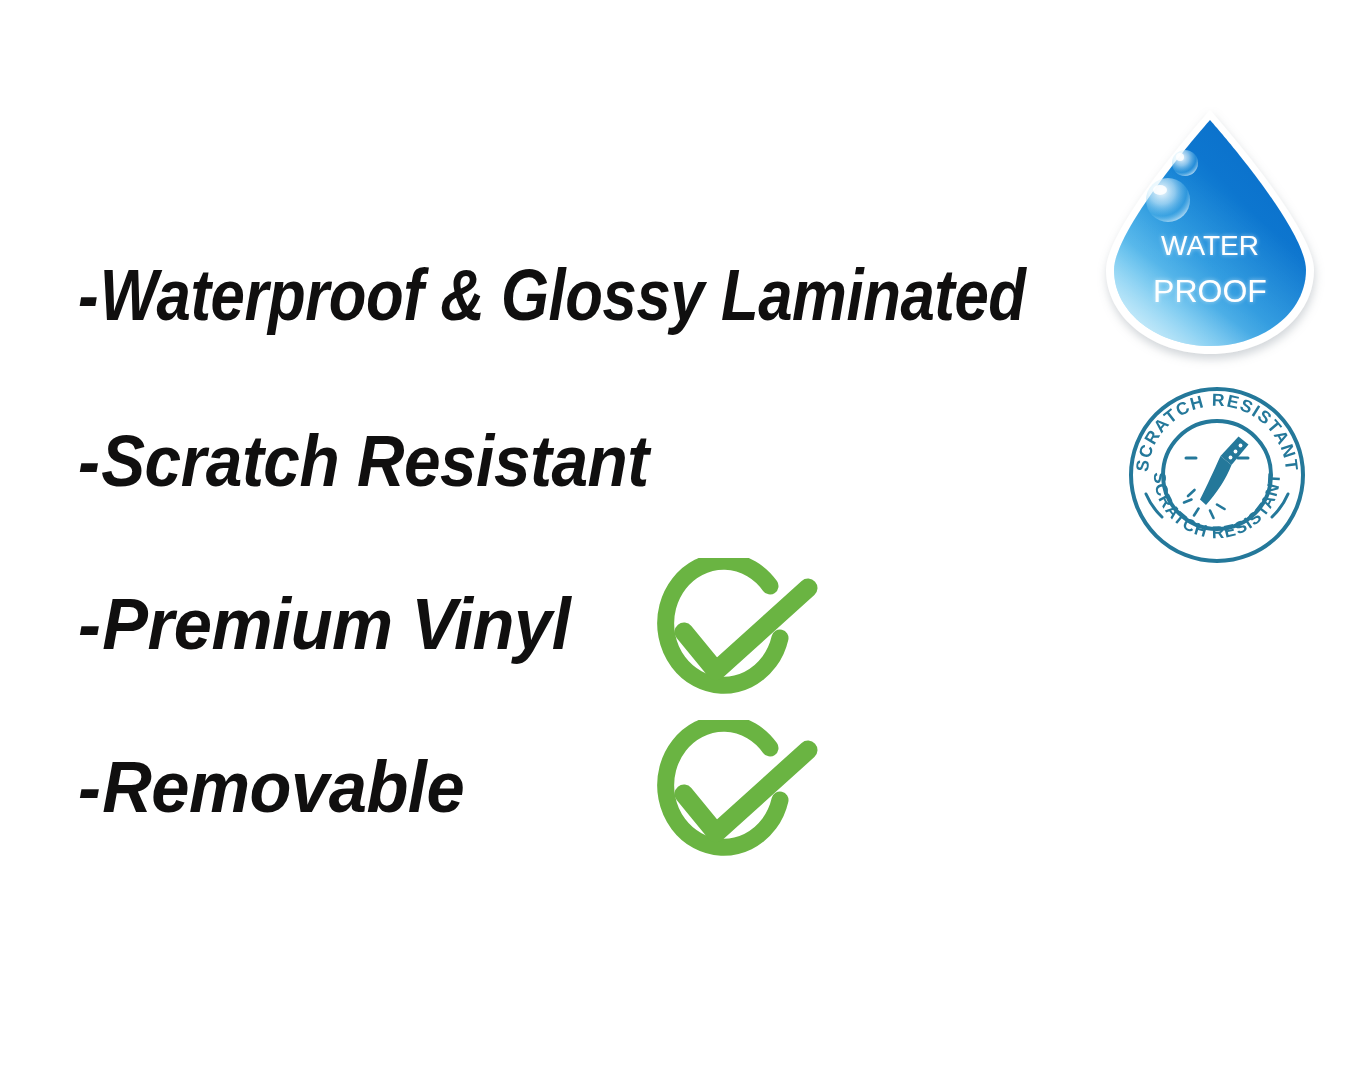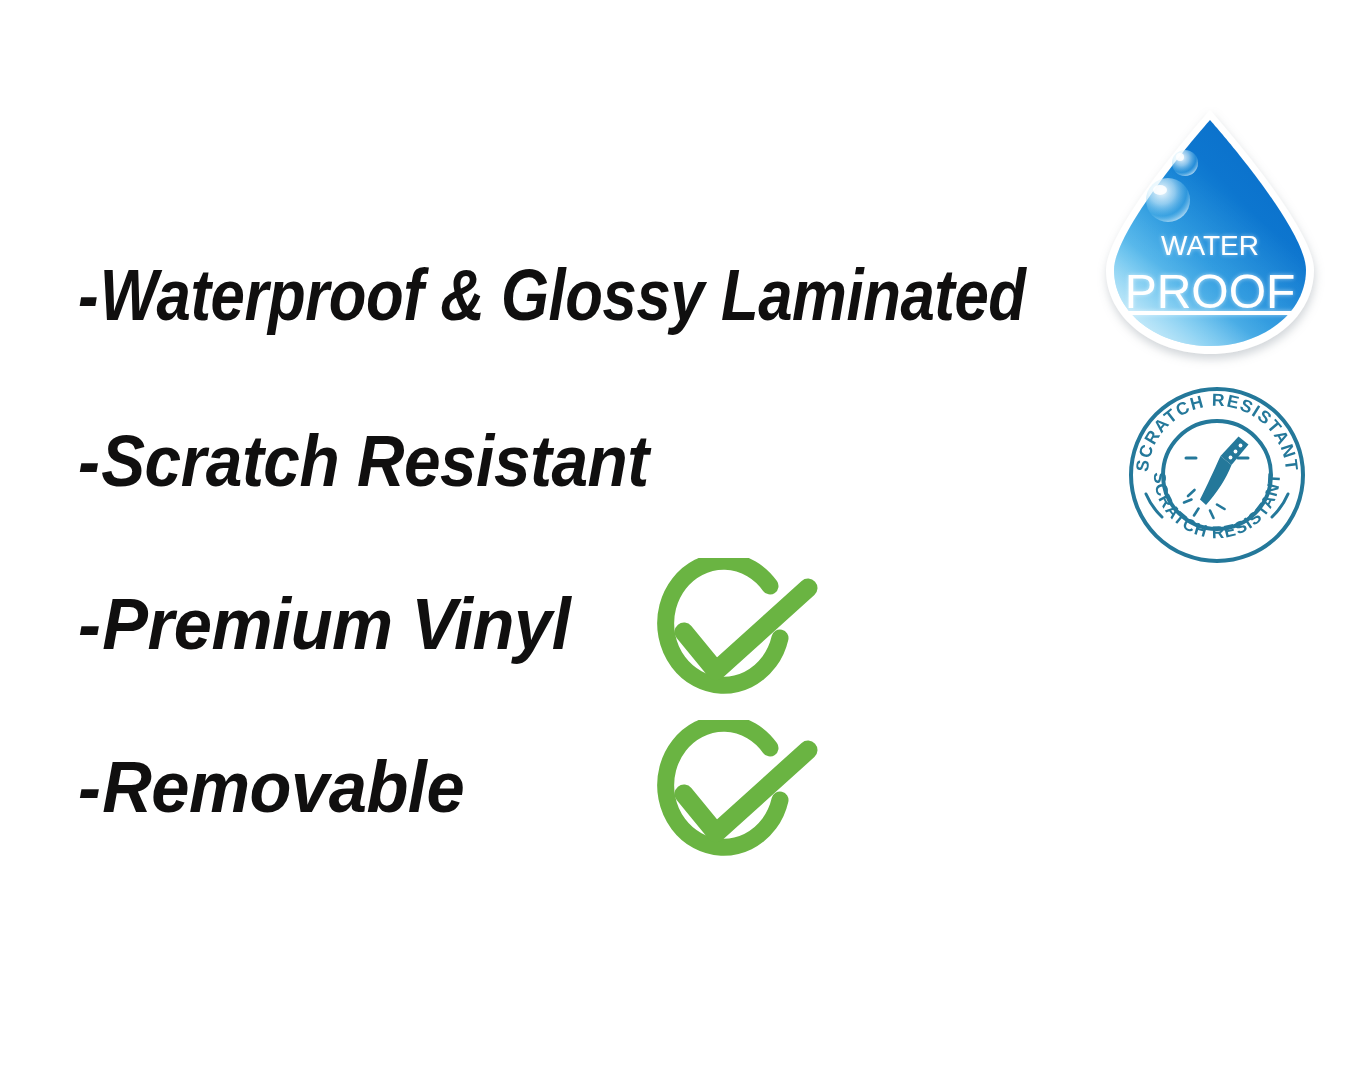--- a/index.html
+++ b/index.html
@@ -90,23 +90,22 @@
     letter-spacing: 0px;
     line-height: 1;
     text-shadow: 0 0 4px rgba(255,255,255,0.55);
     pointer-events: none;
   }
   #wp-text-top {
     top: 124px;
     font-size: 28px;
   }
   #wp-text-bottom {
-    top: 160px;
-    font-size: 48px;
-    text-decoration: underline;
+    top: 167px;
+    font-size: 32px;
   }
 
   
   #scratch-badge {
     position: absolute;
     left: 1128px;
     top: 386px;
     width: 178px;
     height: 178px;
   }

